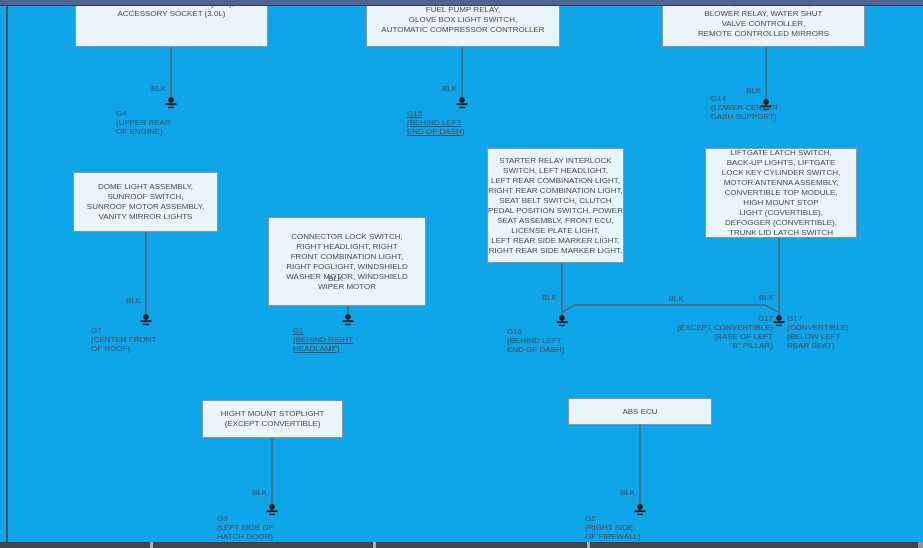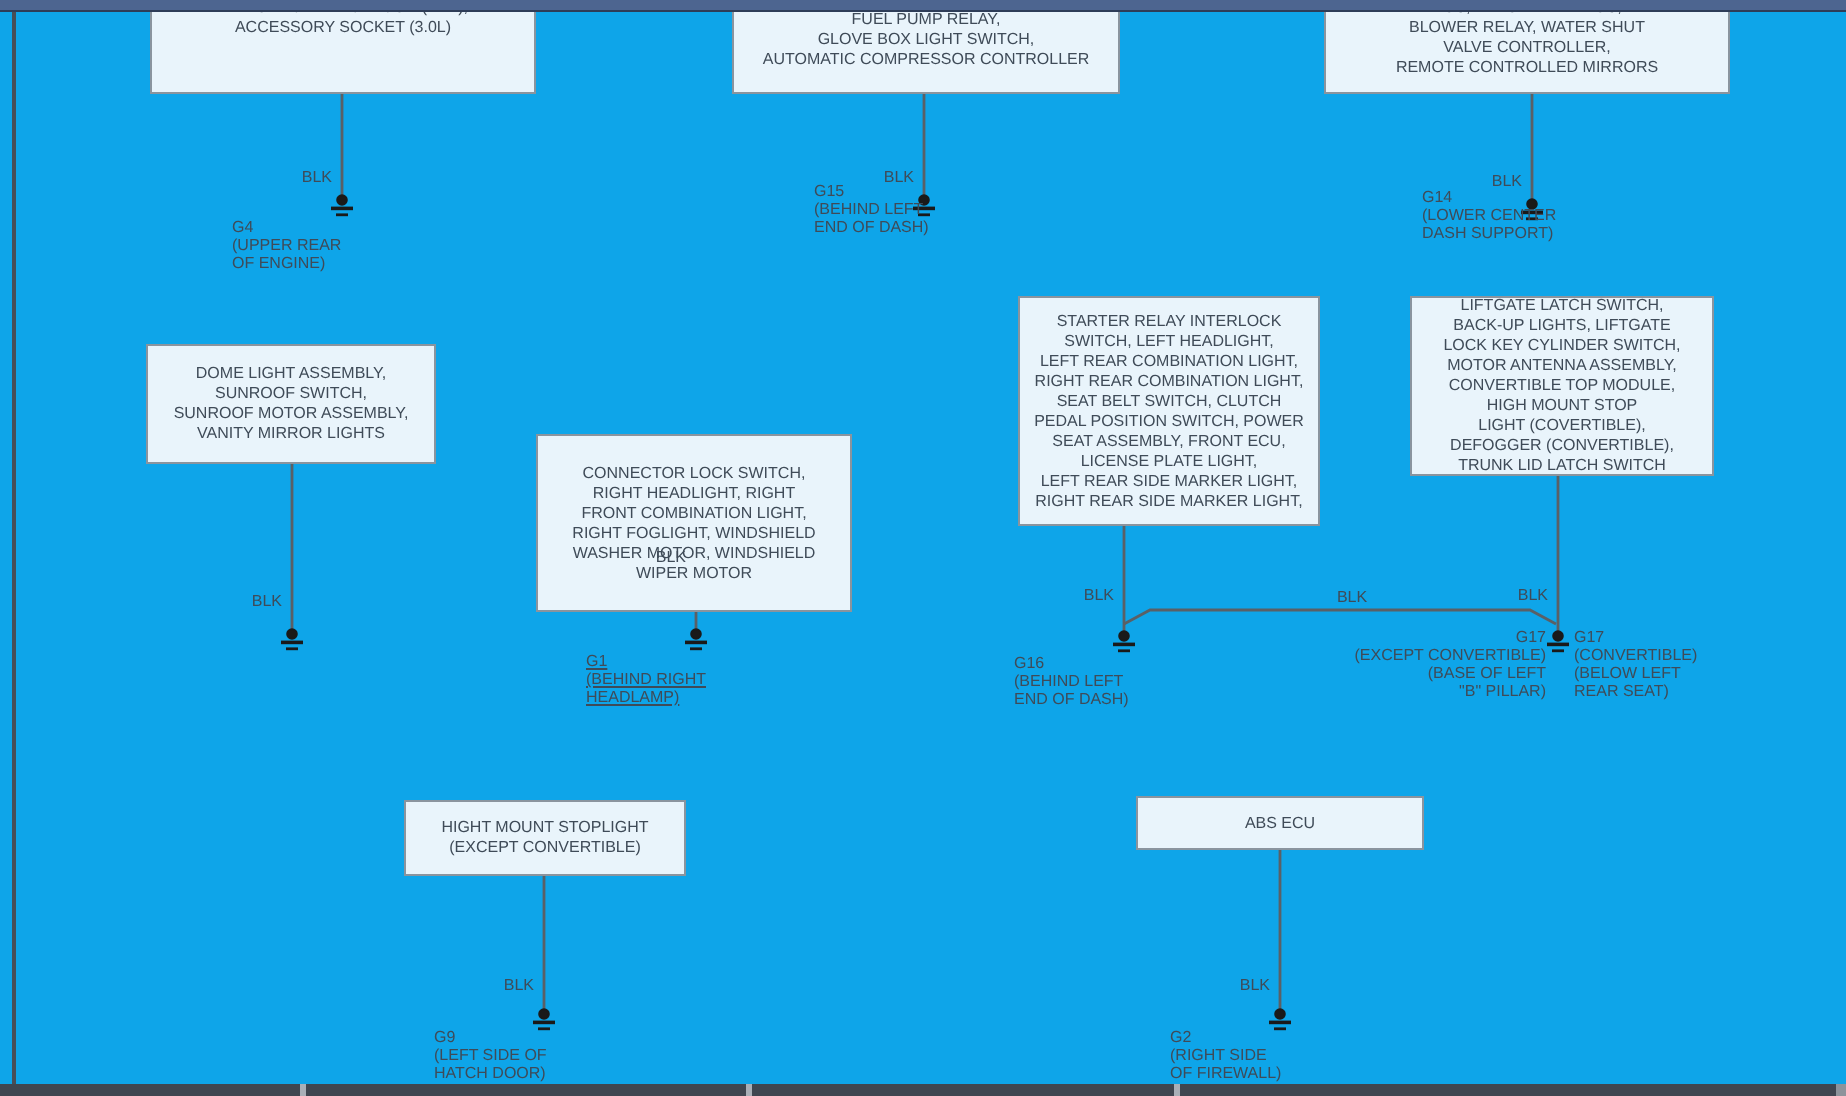--- a/index.html
+++ b/index.html
@@ -105,21 +105,21 @@
   <div class="node-box pre" style="left:73px;top:172px;width:145px;height:60px;">DOME LIGHT ASSEMBLY,
 SUNROOF SWITCH,
 SUNROOF MOTOR ASSEMBLY,
 VANITY MIRROR LIGHTS</div>
   <div class="node-box pre" style="left:268px;top:173px;width:158px;height:89px;margin-top:44px;">CONNECTOR LOCK SWITCH,
 RIGHT HEADLIGHT, RIGHT
 FRONT COMBINATION LIGHT,
 RIGHT FOGLIGHT, WINDSHIELD
 WASHER MOTOR, WINDSHIELD
 WIPER MOTOR</div>
-  <div class="node-box pre" style="left:509px;top:148px;width:151px;height:115px;">STARTER RELAY INTERLOCK
+  <div class="node-box pre" style="left:487px;top:148px;width:137px;height:115px;">STARTER RELAY INTERLOCK
 SWITCH, LEFT HEADLIGHT,
 LEFT REAR COMBINATION LIGHT,
 RIGHT REAR COMBINATION LIGHT,
 SEAT BELT SWITCH, CLUTCH
 PEDAL POSITION SWITCH, POWER
 SEAT ASSEMBLY, FRONT ECU,
 LICENSE PLATE LIGHT,
 LEFT REAR SIDE MARKER LIGHT,
 RIGHT REAR SIDE MARKER LIGHT,</div>
   <div class="node-box pre" style="left:705px;top:148px;width:152px;height:90px;">LIFTGATE LATCH SWITCH,
@@ -144,29 +144,34 @@
   <div class="blk center" style="left:656px;top:294px;">BLK</div>
   <div class="blk" style="left:734px;top:293px;">BLK</div>
   <div class="blk" style="left:227px;top:488px;">BLK</div>
   <div class="blk" style="left:595px;top:488px;">BLK</div>
 
   <div class="gnd" style="left:116px;top:109px;">
     <span>G4</span>
     <span class="loc">(UPPER REAR
 OF ENGINE)</span>
   </div>
-  <div class="gnd" style="left:407px;top:91px;">
+  <div class="gnd" style="left:407px;top:109px;text-decoration:underline;">
     <span>G15</span>
     <span class="loc">(BEHIND LEFT
 END OF DASH)</span>
   </div>
   <div class="gnd" style="left:711px;top:94px;">
     <span>G14</span>
     <span class="loc">(LOWER CENTER
 DASH SUPPORT)</span>
+  </div>
+  <div class="gnd" style="left:91px;top:326px;">
+    <span>G7</span>
+    <span class="loc">(CENTER FRONT
+OF ROOF)</span>
   </div>
   <div class="gnd" style="left:293px;top:326px;text-decoration:underline;">
     <span>G1</span>
     <span class="loc">(BEHIND RIGHT
 HEADLAMP)</span>
   </div>
   <div class="gnd" style="left:507px;top:327px;">
     <span>G16</span>
     <span class="loc">(BEHIND LEFT
 END OF DASH)</span>

